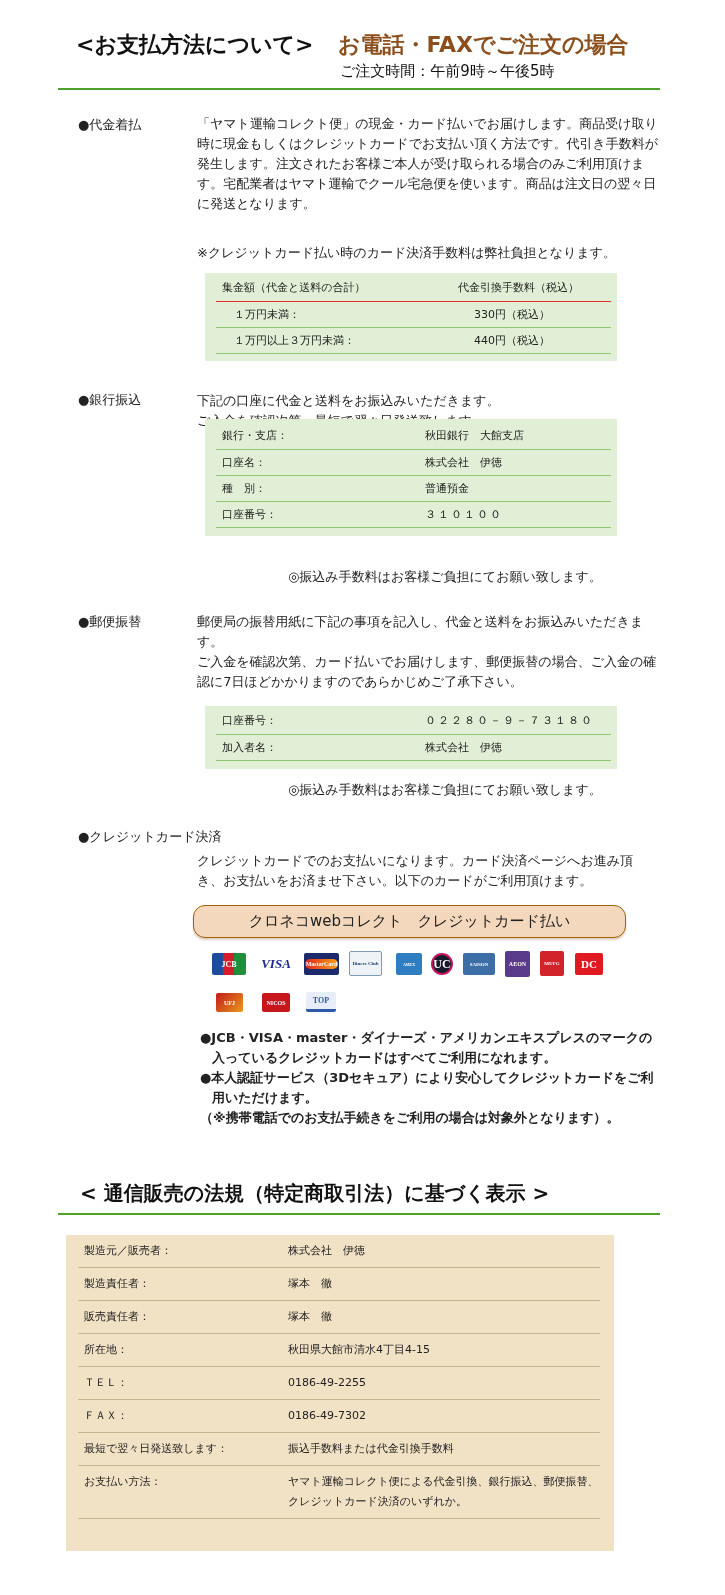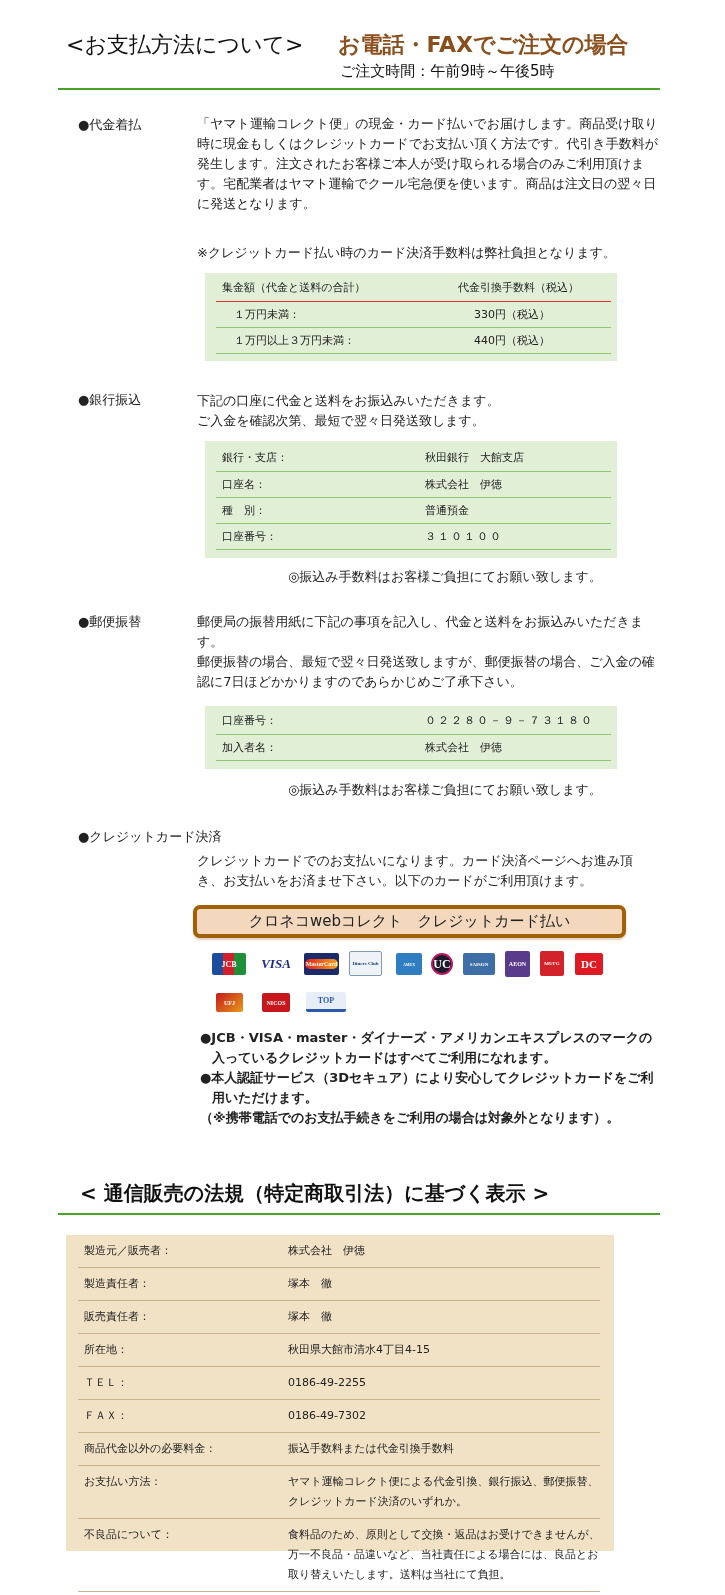--- a/index.html
+++ b/index.html
@@ -1,36 +1,36 @@
 <!DOCTYPE html>
 <html><head>
 <meta charset="utf-8">
 <style>
   * { box-sizing: border-box; margin: 0; padding: 0; }
   html, body { width: 725px; background: #ffffff; }
   body { font-family: "DejaVu Sans", "Liberation Sans", sans-serif; color: #222; position: relative; height: 1595px; overflow: hidden; }
   .abs { position: absolute; }
 
   
-  .h-main { left: 66px; top: 30px; font-size: 22px; font-weight: normal; color: #111; letter-spacing: 0px; white-space: nowrap; }
+  .h-main { left: 76px; top: 30px; font-size: 22px; font-weight: bold; color: #111; letter-spacing: 0px; white-space: nowrap; }
   .h-sub { left: 338px; top: 30px; font-size: 22px; font-weight: bold; color: #8a4f1c; white-space: nowrap; }
   .h-time { left: 340px; top: 62px; font-size: 15px; color: #111; white-space: nowrap; }
   .rule-green { left: 58px; width: 602px; height: 2px; background: #4ca22b; }
 
   .bullet { left: 78px; font-size: 13px; color: #222; white-space: nowrap; }
   .para { left: 197px; width: 462px; font-size: 13px; line-height: 20px; color: #222; }
 
   .gbox { background: #e1efd7; }
   .gtable { width: 100%; border-collapse: collapse; font-size: 11px; color: #222; }
   .gtable td { height: 26px; padding: 0 0 0 6px; border-bottom: 1px solid #8fc66f; vertical-align: middle; }
   .gtable tr.head td { border-bottom: 1px solid #e0312a; }
 
   .note { font-size: 13px; color: #222; white-space: nowrap; }
 
-  .kuroneko-btn { left: 193px; top: 905px; width: 433px; height: 33px; border-radius: 7px; background: #f3d8bd; border: 4px solid #a16207; box-shadow: 0 2px 2px rgba(160,120,80,0.35); display: flex; align-items: center; justify-content: center; font-size: 15px; color: #222; cursor: pointer; }
+  .kuroneko-btn { left: 193px; top: 905px; width: 433px; height: 33px; border-radius: 12px; background: #f3d8bd; border: 1px solid #a16207; box-shadow: 0 2px 2px rgba(160,120,80,0.35); display: flex; align-items: center; justify-content: center; font-size: 15px; color: #222; cursor: pointer; }
 
   .card { position: absolute; height: 22px; border-radius: 2px; font-size: 8px; font-weight: bold; display: flex; align-items: center; justify-content: center; color: #fff; overflow: hidden; font-family: Liberation Serif, serif; }
 
   .blist { left: 200px; width: 460px; font-size: 13px; line-height: 20px; color: #222; font-weight: bold; }
   .blist .li { padding-left: 12px; text-indent: -12px; }
 
   .tbox { left: 66px; top: 1235px; width: 548px; height: 316px; background: #f1e2c5; }
   .ttable { position: absolute; left: 12px; top: 0; width: 522px; border-collapse: collapse; font-size: 11px; color: #222; }
   .ttable td { border-bottom: 1px solid #c9b48f; vertical-align: top; padding: 6px 0 6px 6px; line-height: 20px; }
   .ttable td.k { width: 204px; }
@@ -63,21 +63,21 @@
       <td style="padding-left:22px;">440円（税込）</td>
     </tr>
   </tbody>
     </table>
 </div>
 
 <div class="abs bullet" style="top:391px;">●銀行振込</div>
 <div class="abs para" style="top:391px;">下記の口座に代金と送料をお振込みいただきます。</div>
 <div class="abs para" style="top:411px;">ご入金を確認次第、最短で翌々日発送致します。</div>
 
-<div class="abs gbox" style="left:205px; top:441px; width:412px; height:117px; padding:4px 6px 0 11px;">
+<div class="abs gbox" style="left:205px; top:419px; width:412px; height:117px; padding:4px 6px 0 11px;">
   <table class="gtable">
     <tbody>
         <tr>
           <td style="width:203px;">銀行・支店：</td>
           <td>秋田銀行　大館支店</td>
         </tr>
     <tr>
           <td>口座名：</td>
           <td>株式会社　伊徳</td>
         </tr>
@@ -89,21 +89,21 @@
           <td>口座番号：</td>
           <td style="letter-spacing:2px;">３１０１００</td>
         </tr>
   </tbody>
     </table>
 </div>
 <div class="abs note" style="left:288px; top:568px;">◎振込み手数料はお客様ご負担にてお願い致します。</div>
 
 <div class="abs bullet" style="top:613px;">●郵便振替</div>
 <div class="abs para" style="top:612px;">郵便局の振替用紙に下記の事項を記入し、代金と送料をお振込みいただきます。</div>
-<div class="abs para" style="top:652px;">郵便振替の場合、最短で翌々日発送致しますが、郵便振替の場合、ご入金の確認に7日ほどかかりますのであらかじめご了承下さい。</div>
+<div class="abs para" style="top:652px;">ご入金を確認次第、カード払いでお届けします、郵便振替の場合、ご入金の確認に7日ほどかかりますのであらかじめご了承下さい。</div>
 
 <div class="abs gbox" style="left:205px; top:706px; width:412px; height:63px; padding:2px 6px 0 11px;">
   <table class="gtable">
     <tbody>
         <tr>
           <td style="width:203px;">口座番号：</td>
           <td style="letter-spacing:2px;">０２２８０－９－７３１８０</td>
         </tr>
     <tr>
           <td>加入者名：</td>
@@ -130,21 +130,21 @@
   <div class="card" style="left:349px; top:951px; width:33px; height:25px; background:#eef3f8; border:1px solid #7d9ab8; color:#1c3a73; font-size:5px;">Diners Club</div>
   <div class="card" style="left:396px; top:953px; width:26px; background:#2f7ec2; font-size:4px;">AMEX</div>
   <div class="card" style="left:431px; top:953px; width:22px; border-radius:11px; background:#1a1a2e; border:2px solid #be185d; font-size:12px;">UC</div>
   <div class="card" style="left:463px; top:953px; width:32px; background:#3d6ea6; font-size:5px;">SAISON</div>
   <div class="card" style="left:505px; top:951px; width:25px; height:26px; background:#5a3a8a; font-size:6px;">AEON</div>
   <div class="card" style="left:540px; top:951px; width:24px; height:25px; background:#d2232a; font-size:5px;">MUFG</div>
   <div class="card" style="left:575px; top:953px; width:28px; background:#e01a22; font-size:11px;">DC</div>
 
   <div class="card" style="left:216px; top:993px; width:27px; height:19px; background:linear-gradient(135deg,#c41a1a,#e89a1c); font-size:6px;">UFJ</div>
   <div class="card" style="left:262px; top:993px; width:28px; height:19px; background:#c8161d; font-size:6px;">NICOS</div>
-  <div class="card" style="left:306px; top:992px; width:40px; height:20px; background:#e8eef8; border-bottom:3px solid #2b5aa8; color:#2b5aa8; font-size:8px;">TOP</div>
+  <div class="card" style="left:306px; top:992px; width:30px; height:20px; background:#e8eef8; border-bottom:3px solid #2b5aa8; color:#2b5aa8; font-size:8px;">TOP</div>
 </div>
 
 <div class="abs blist" style="top:1028px;">
   <div class="li">●JCB・VISA・master・ダイナーズ・アメリカンエキスプレスのマークの入っているクレジットカードはすべてご利用になれます。</div>
   <div class="li">●本人認証サービス（3Dセキュア）により安心してクレジットカードをご利用いただけます。</div>
   <div>（※携帯電話でのお支払手続きをご利用の場合は対象外となります）。</div>
 </div>
 
 <div class="abs" style="left:80px; top:1180px; font-size:20px; font-weight:bold; color:#111; white-space:nowrap;">&lt; 通信販売の法規（特定商取引法）に基づく表示 &gt;</div>
 <div class="abs rule-green" style="top:1213px;"></div>
@@ -170,26 +170,22 @@
         </tr>
     <tr>
           <td class="k">ＴＥＬ：</td>
           <td>0186-49-2255</td>
         </tr>
     <tr>
           <td class="k">ＦＡＸ：</td>
           <td>0186-49-7302</td>
         </tr>
     <tr>
-          <td class="k">商品代金以外の必要料金：</td>
+          <td class="k">最短で翌々日発送致します：</td>
           <td>振込手数料または代金引換手数料</td>
         </tr>
     <tr>
           <td class="k">お支払い方法：</td>
           <td>ヤマト運輸コレクト便による代金引換、銀行振込、郵便振替、クレジットカード決済のいずれか。</td>
         </tr>
-    <tr>
-          <td class="k">不良品について：</td>
-          <td>食料品のため、原則として交換・返品はお受けできませんが、万一不良品・品違いなど、当社責任による場合には、良品とお取り替えいたします。送料は当社にて負担。</td>
-        </tr>
   </tbody>
     </table>
 </div>
 
 </body></html>

